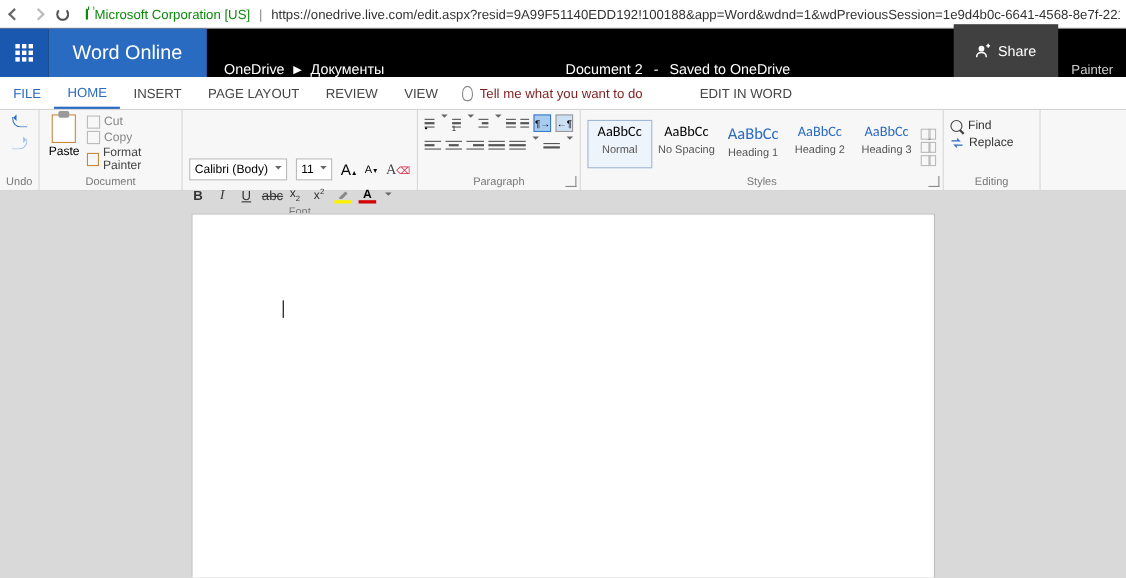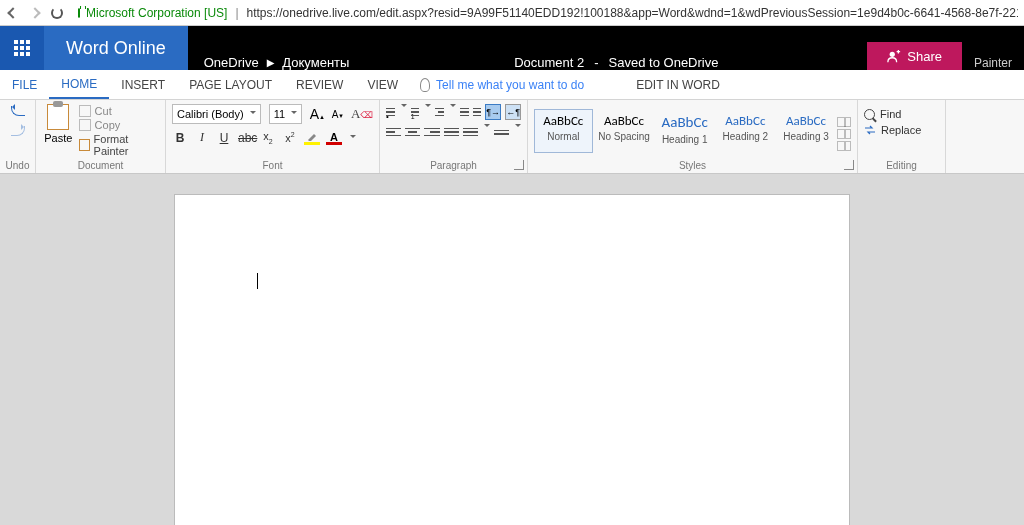--- a/index.html
+++ b/index.html
@@ -16,49 +16,49 @@
 .sep{color:#888;margin:0 2px;}
 .url{color:#333;}
 .app-header{height:44px;background:#000;display:flex;align-items:flex-end;color:#fff;}
 .waffle{width:44px;height:44px;background:#1a58b0;display:flex;align-items:center;justify-content:center;}
 .waffle-grid{display:grid;grid-template-columns:repeat(3,4px);grid-template-rows:repeat(3,4px);gap:2px;}
 .waffle-grid span{background:#fff;}
 .brand{background:#2a6bc2;height:44px;display:flex;align-items:center;padding:0 22px;font-size:18px;font-weight:300;}
 .crumb{display:flex;align-items:center;gap:8px;padding:0 16px;font-size:13px;}
 .crumb-sep{font-size:10px;}
 .doc-title{flex:1;text-align:center;font-size:13px;display:flex;justify-content:center;gap:10px;}
-.share-btn{background:#be185d;height:28px;padding:0 20px;display:flex;align-items:center;gap:6px;font-size:13px;}
+.share-btn{background:#404040;height:48px;padding:0 20px;display:flex;align-items:center;gap:6px;font-size:13px;}
 .share-ico{width:14px;height:14px;}
 .user{padding:0 12px;color:#ccc;font-size:12px;}
 .tabs-row{height:30px;background:#fff;border-bottom:1px solid #d4d4d4;display:flex;align-items:stretch;font-size:12px;}
 .tab{padding:0 12px;display:flex;align-items:center;color:#444;cursor:pointer;}
 .tab.active{color:#2a6bc2;border-bottom:2px solid #2a6bc2;}
 .tab.file{color:#2a6bc2;}
-.tell-me{display:flex;align-items:center;gap:6px;color:#3b82f6;padding:0 10px;}
+.tell-me{display:flex;align-items:center;gap:6px;color:#7f1d1d;padding:0 10px;}
 .bulb{width:10px;height:14px;border:1.2px solid #888;border-radius:50% 50% 40% 40%;}
 .edit-word{margin-left:30px;color:#444;}
 .ribbon{height:74px;background:#f7f7f7;border-bottom:1px solid #c8c8c8;display:flex;position:relative;}
 .group{border-right:1px solid #d8d8d8;display:flex;flex-direction:column;justify-content:space-between;padding:2px 6px 0;position:relative;}
 .group-label{text-align:center;font-size:10px;color:#777;padding:2px 0;}
 .undo-col{width:36px;padding:4px 4px 0;}
 .undo-col .btn{height:18px;margin:2px 0;display:flex;justify-content:center;}
 .undo-arrow{width:14px;height:10px;border-bottom:1.5px solid #2a6bc2;border-left:1.5px solid #2a6bc2;border-radius:0 0 0 8px;position:relative;}
 .undo-arrow::after{content:"";position:absolute;left:-3px;top:-2px;border:3px solid transparent;border-right-color:#2a6bc2;}
 .redo-arrow{transform:scaleX(-1);opacity:.4;}
 .clipboard-group{width:130px;}
 .clip-body{display:flex;gap:4px;flex:1;padding-top:2px;}
 .paste{width:36px;text-align:center;}
 .paste-ico{width:22px;height:26px;margin:0 auto 2px;background:#fff;border:1px solid #c88a3a;position:relative;}
 .paste-ico::before{content:"";position:absolute;top:-4px;left:5px;width:10px;height:6px;background:#999;border-radius:2px;}
 .clip-btns{display:flex;flex-direction:column;gap:2px;font-size:11px;color:#888;padding-top:1px;}
 .clip-btns .enabled{color:#444;}
 .clip-btn{display:flex;align-items:center;gap:4px;}
 .mini-ico{width:12px;height:12px;border:1px solid #bbb;}
 .font-group{width:214px;}
-.font-top{display:flex;gap:8px;align-items:center;padding:2px 0;}
+.font-top{display:flex;gap:8px;align-items:center;padding:2px 0;margin-top:40px;}
 .font-sel{border:1px solid #bbb;background:#fff;height:20px;display:flex;align-items:center;padding:0 4px;font-size:11px;}
 .font-sel.name{width:92px;justify-content:space-between;}
 .font-sel.size{width:34px;justify-content:space-between;}
 .caret{width:0;height:0;border:3px solid transparent;border-top-color:#666;margin-left:2px;}
 .aa{font-family:"Times New Roman",serif;display:flex;align-items:baseline;gap:1px;}
 .aa-big{font-size:14px;}
 .aa-sm{font-size:10px;}
 .clear-fmt{font-family:"Times New Roman",serif;font-size:13px;color:#444;position:relative;}
 .font-bot{display:flex;gap:6px;align-items:center;padding-top:4px;}
 .fmt-btn{font-size:12px;width:16px;text-align:center;color:#333;}

